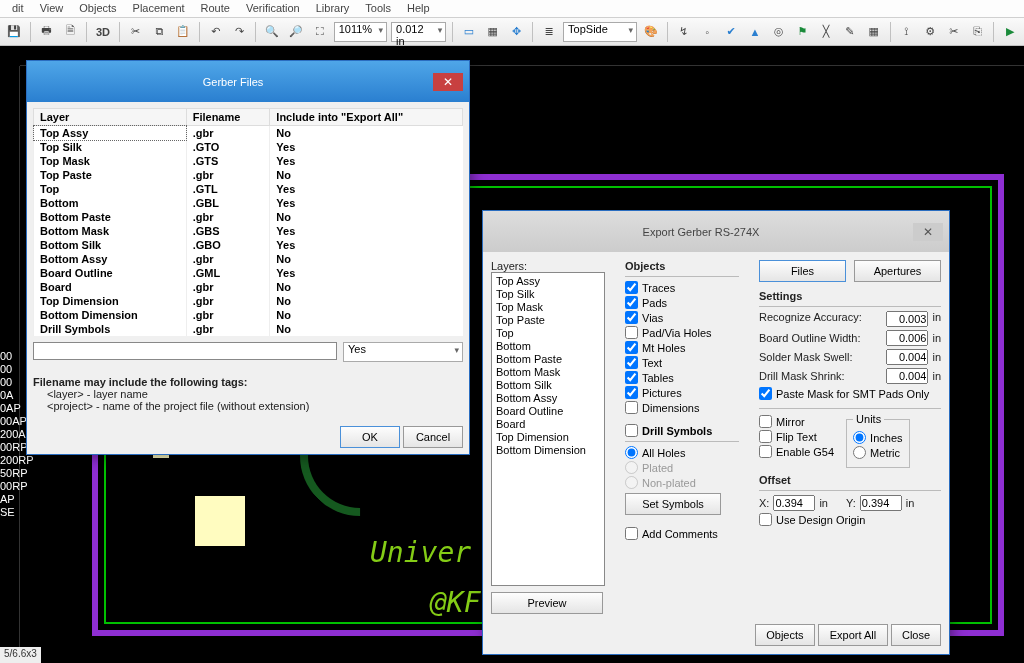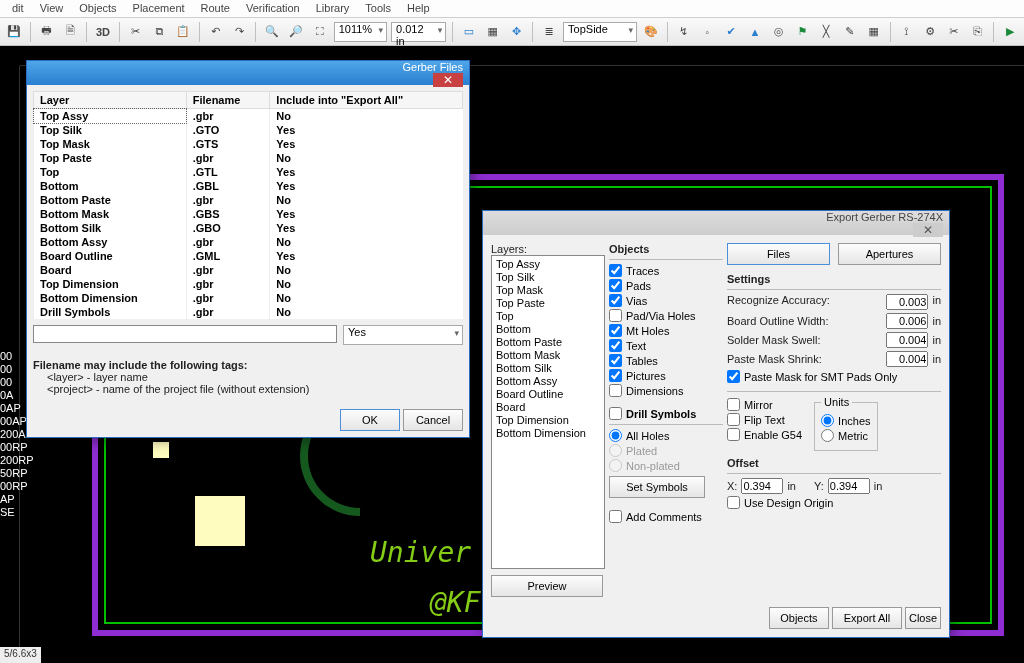--- a/index.html
+++ b/index.html
@@ -25,21 +25,21 @@
 .silk-text { position: absolute; color: #84cc16; font-family: monospace; font-size: 28px; font-style: italic; }
 .bigarc { position: absolute; width: 120px; height: 120px; border: 8px solid #15591f; border-radius: 50%; border-bottom-color: transparent; border-right-color: transparent; transform: rotate(-45deg); }
 .pad { position: absolute; background: #fffcc0; }
 .comp-list { position: absolute; top: 304px; left: 0; color: #fff; font-family: monospace; font-size: 11px; line-height: 13px; }
 
 
 .side-label { position: absolute; top: 52px; left: 2px; font-size: 11px; color: #333; }
 
 
 .dialog { position: absolute; background: #f0f0f0; border: 1px solid #2a6dc0; box-shadow: 3px 3px 12px rgba(0,0,0,0.4); }
-.titlebar { height: 24px; background: linear-gradient(#4fa6e8,#2a7fd0); color: #fff; display: flex; align-items: flex-end; padding: 0 6px; font-size: 12px; flex-direction: column; }
+.titlebar { height: 41px; background: linear-gradient(#4fa6e8,#2a7fd0); color: #fff; display: flex; align-items: center; padding: 0 6px; font-size: 12px; }
 .titlebar.gray { background: linear-gradient(#ddd,#ccc); color: #444; }
 .titlebar .spacer { flex: 1; }
 .closex { width: 30px; height: 18px; background: #c84040; color: #fff; display: flex; align-items: center; justify-content: center; font-size: 12px; }
 .closex.gray { background: #ccc; color: #555; }
 .btn { height: 22px; padding: 0 10px; border: 1px solid #999; background: linear-gradient(#fdfdfd,#e5e5e5); display: inline-flex; align-items: center; justify-content: center; }
 .btn.primary { border: 1px solid #4a90d9; }
 input[type=text].field { height: 18px; border: 1px solid #888; background: #fff; padding: 0 3px; font-size: 11px; }
 .lbl { color: #222; }
 .groupline { border-top: 1px solid #bbb; margin: 4px 0; }
 fieldset { border: 1px solid #bbb; padding: 4px 6px 6px; }
@@ -268,21 +268,21 @@
 </div>
 
 <div class="dialog" style="top:210px; left:482px; width:468px">
   <div class="titlebar gray">
     <span class="spacer"></span>
       <span>Export Gerber RS-274X</span>
       <span class="spacer"></span>
     <div class="closex gray">✕</div>
   </div>
   <div style="padding:8px">
-    <div style="display:flex; gap:4px">
+    <div style="display:flex; gap:20px">
 
       <div>
         <div class="lbl">Layers:</div>
         <div class="layerlist" id="explayers">
             <div>Top Assy</div>
             <div>Top Silk</div>
             <div>Top Mask</div>
             <div>Top Paste</div>
             <div>Top</div>
             <div>Bottom</div>
@@ -380,21 +380,21 @@
             <span class="lbl" style="flex:1">Board Outline Width:</span>
             <input class="field" style="width: 42px; text-align: right;" value="0.006">
             <span class="lbl" style="margin-left:4px">in</span>
           </div>
         <div style="display:flex;align-items:center;margin:3px 0">
             <span class="lbl" style="flex:1">Solder Mask Swell:</span>
             <input class="field" style="width: 42px; text-align: right;" value="0.004">
             <span class="lbl" style="margin-left:4px">in</span>
           </div>
         <div style="display:flex;align-items:center;margin:3px 0">
-            <span class="lbl" style="flex:1">Paste Mask Shrink:</span>
+            <span class="lbl" style="flex:1">Drill Mask Shrink:</span>
             <input class="field" style="width: 42px; text-align: right;" value="0.004">
             <span class="lbl" style="margin-left:4px">in</span>
           </div>
         <label class="chk">
             <input type="checkbox" checked="" style="">
             <span>Paste Mask for SMT Pads Only</span>
           </label>
         <div class="groupline" style="margin-top:8px"></div>
         <div class="cols">
           <div>
@@ -438,16 +438,16 @@
           <label class="chk">
               <input type="checkbox" style="">
               <span>Use Design Origin</span>
             </label>
         </div>
       </div>
     </div>
     <div style="text-align:right; margin-top:10px">
       <span class="btn" style="width:60px">Objects</span>
       <span class="btn" style="width:70px">Export All</span>
-      <span class="btn" style="width:36px">Close</span>
+      <span class="btn" style="width:50px">Close</span>
     </div>
   </div>
 </div>
 
 </body></html>

